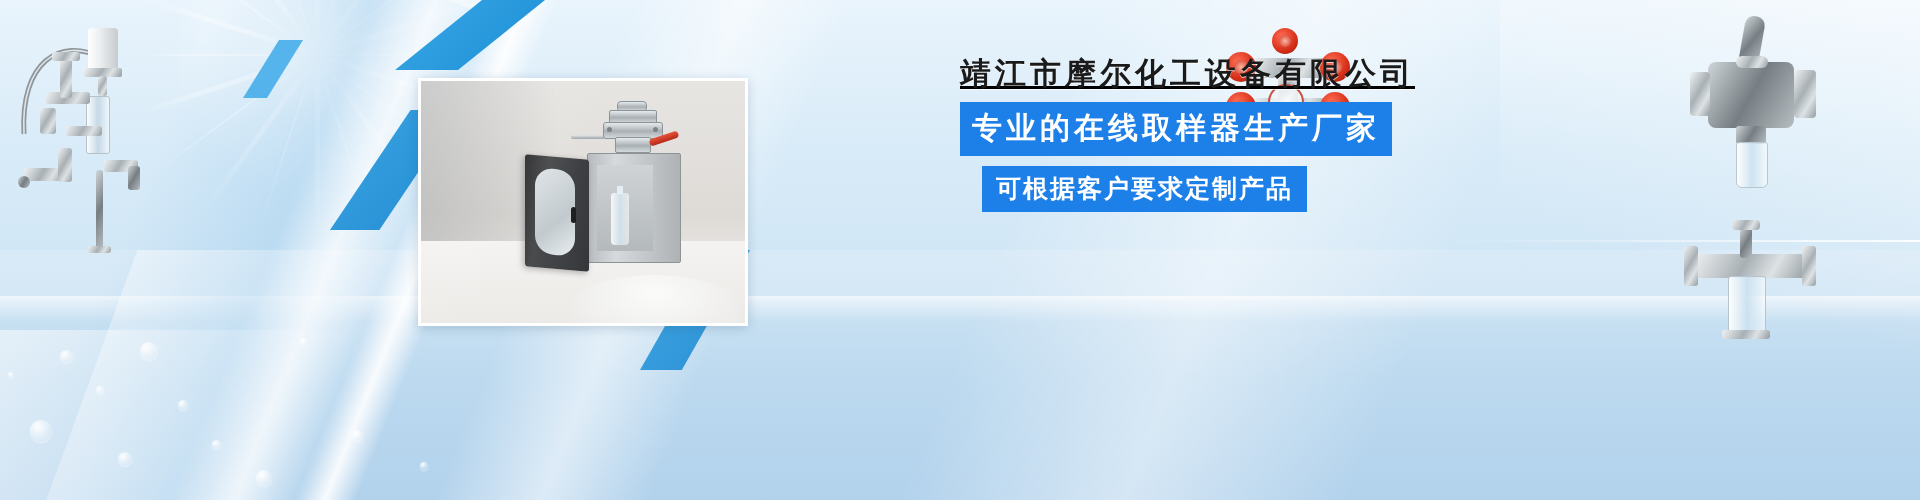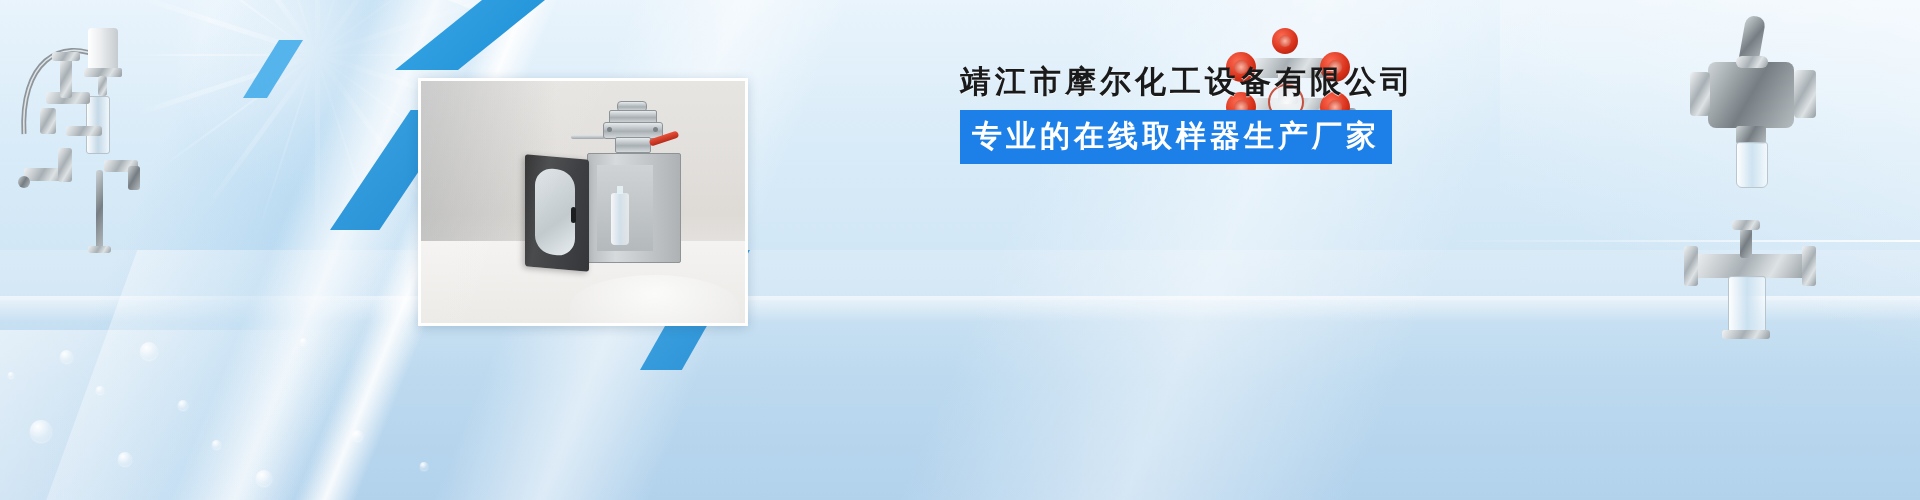--- a/index.html
+++ b/index.html
@@ -213,21 +213,21 @@
     position:absolute;border-radius:50%;
     background:radial-gradient(circle at 38% 32%,#ff6b52,#d62f18 60%,#931c0b);
   }
   .redwheel:before{
     content:"";position:absolute;left:50%;top:50%;width:46%;height:46%;
     transform:translate(-50%,-50%);border-radius:50%;
     background:radial-gradient(circle,#ffb3a3,#c9341c);
   }
 
   
-  #textblock{position:absolute;left:960px;top:64px;width:640px;}
+  #textblock{position:absolute;left:960px;top:56px;width:640px;text-decoration:underline;}
   .company{
     font-family:"Liberation Serif","DejaVu Serif",serif;
     font-weight:700;font-size:31px;letter-spacing:4px;color:#1a1a1a;
     line-height:1.15;white-space:nowrap;
     text-shadow:0 1px 0 rgba(255,255,255,.7);
   }
   .hl{
     display:inline-block;background:#1d7fe8;color:#ffffff;
     font-weight:700;white-space:nowrap;
   }
@@ -429,17 +429,20 @@
 
   <div id="textblock">
 
     <div class="company">靖江市摩尔化工设备有限公司</div>
 
     <div>
       <span class="hl hl1">专业的在线取样器生产厂家</span>
     </div>
 
 
+    <div>
+      <span class="hl hl2">可根据客户要求定制产品</span>
+    </div>
 
   </div>
 
 
 </div>
 
 </body></html>

